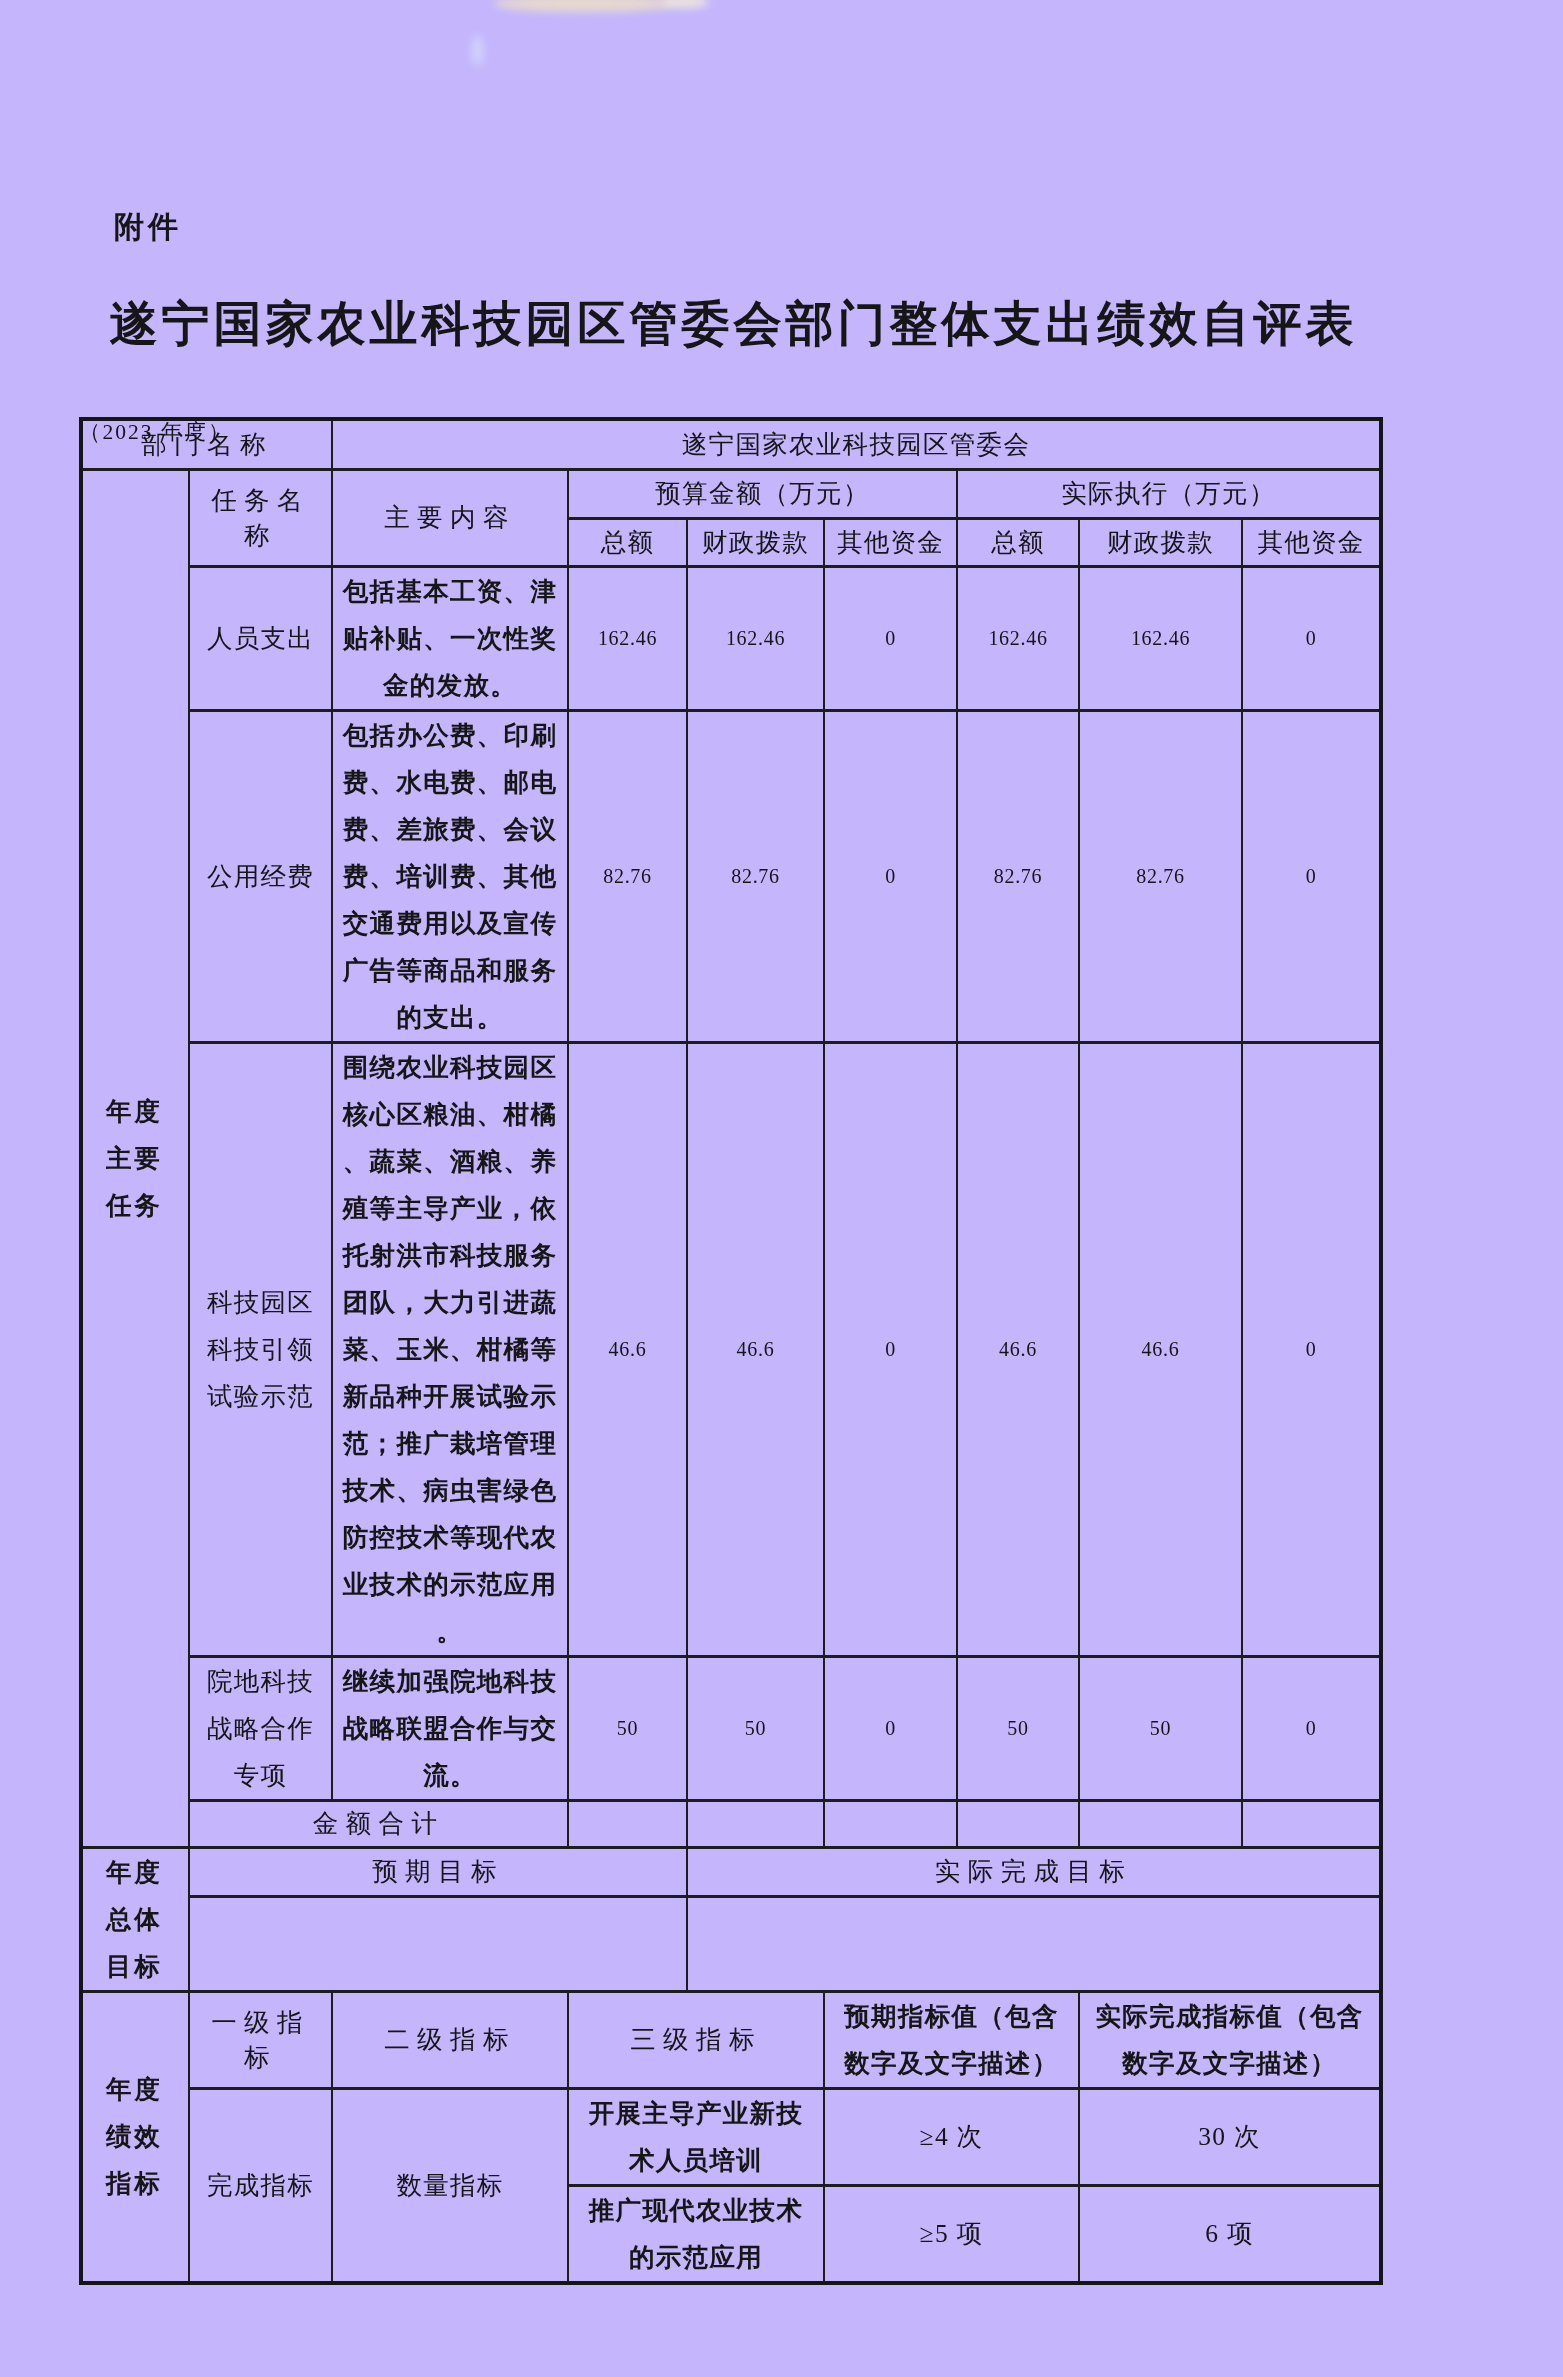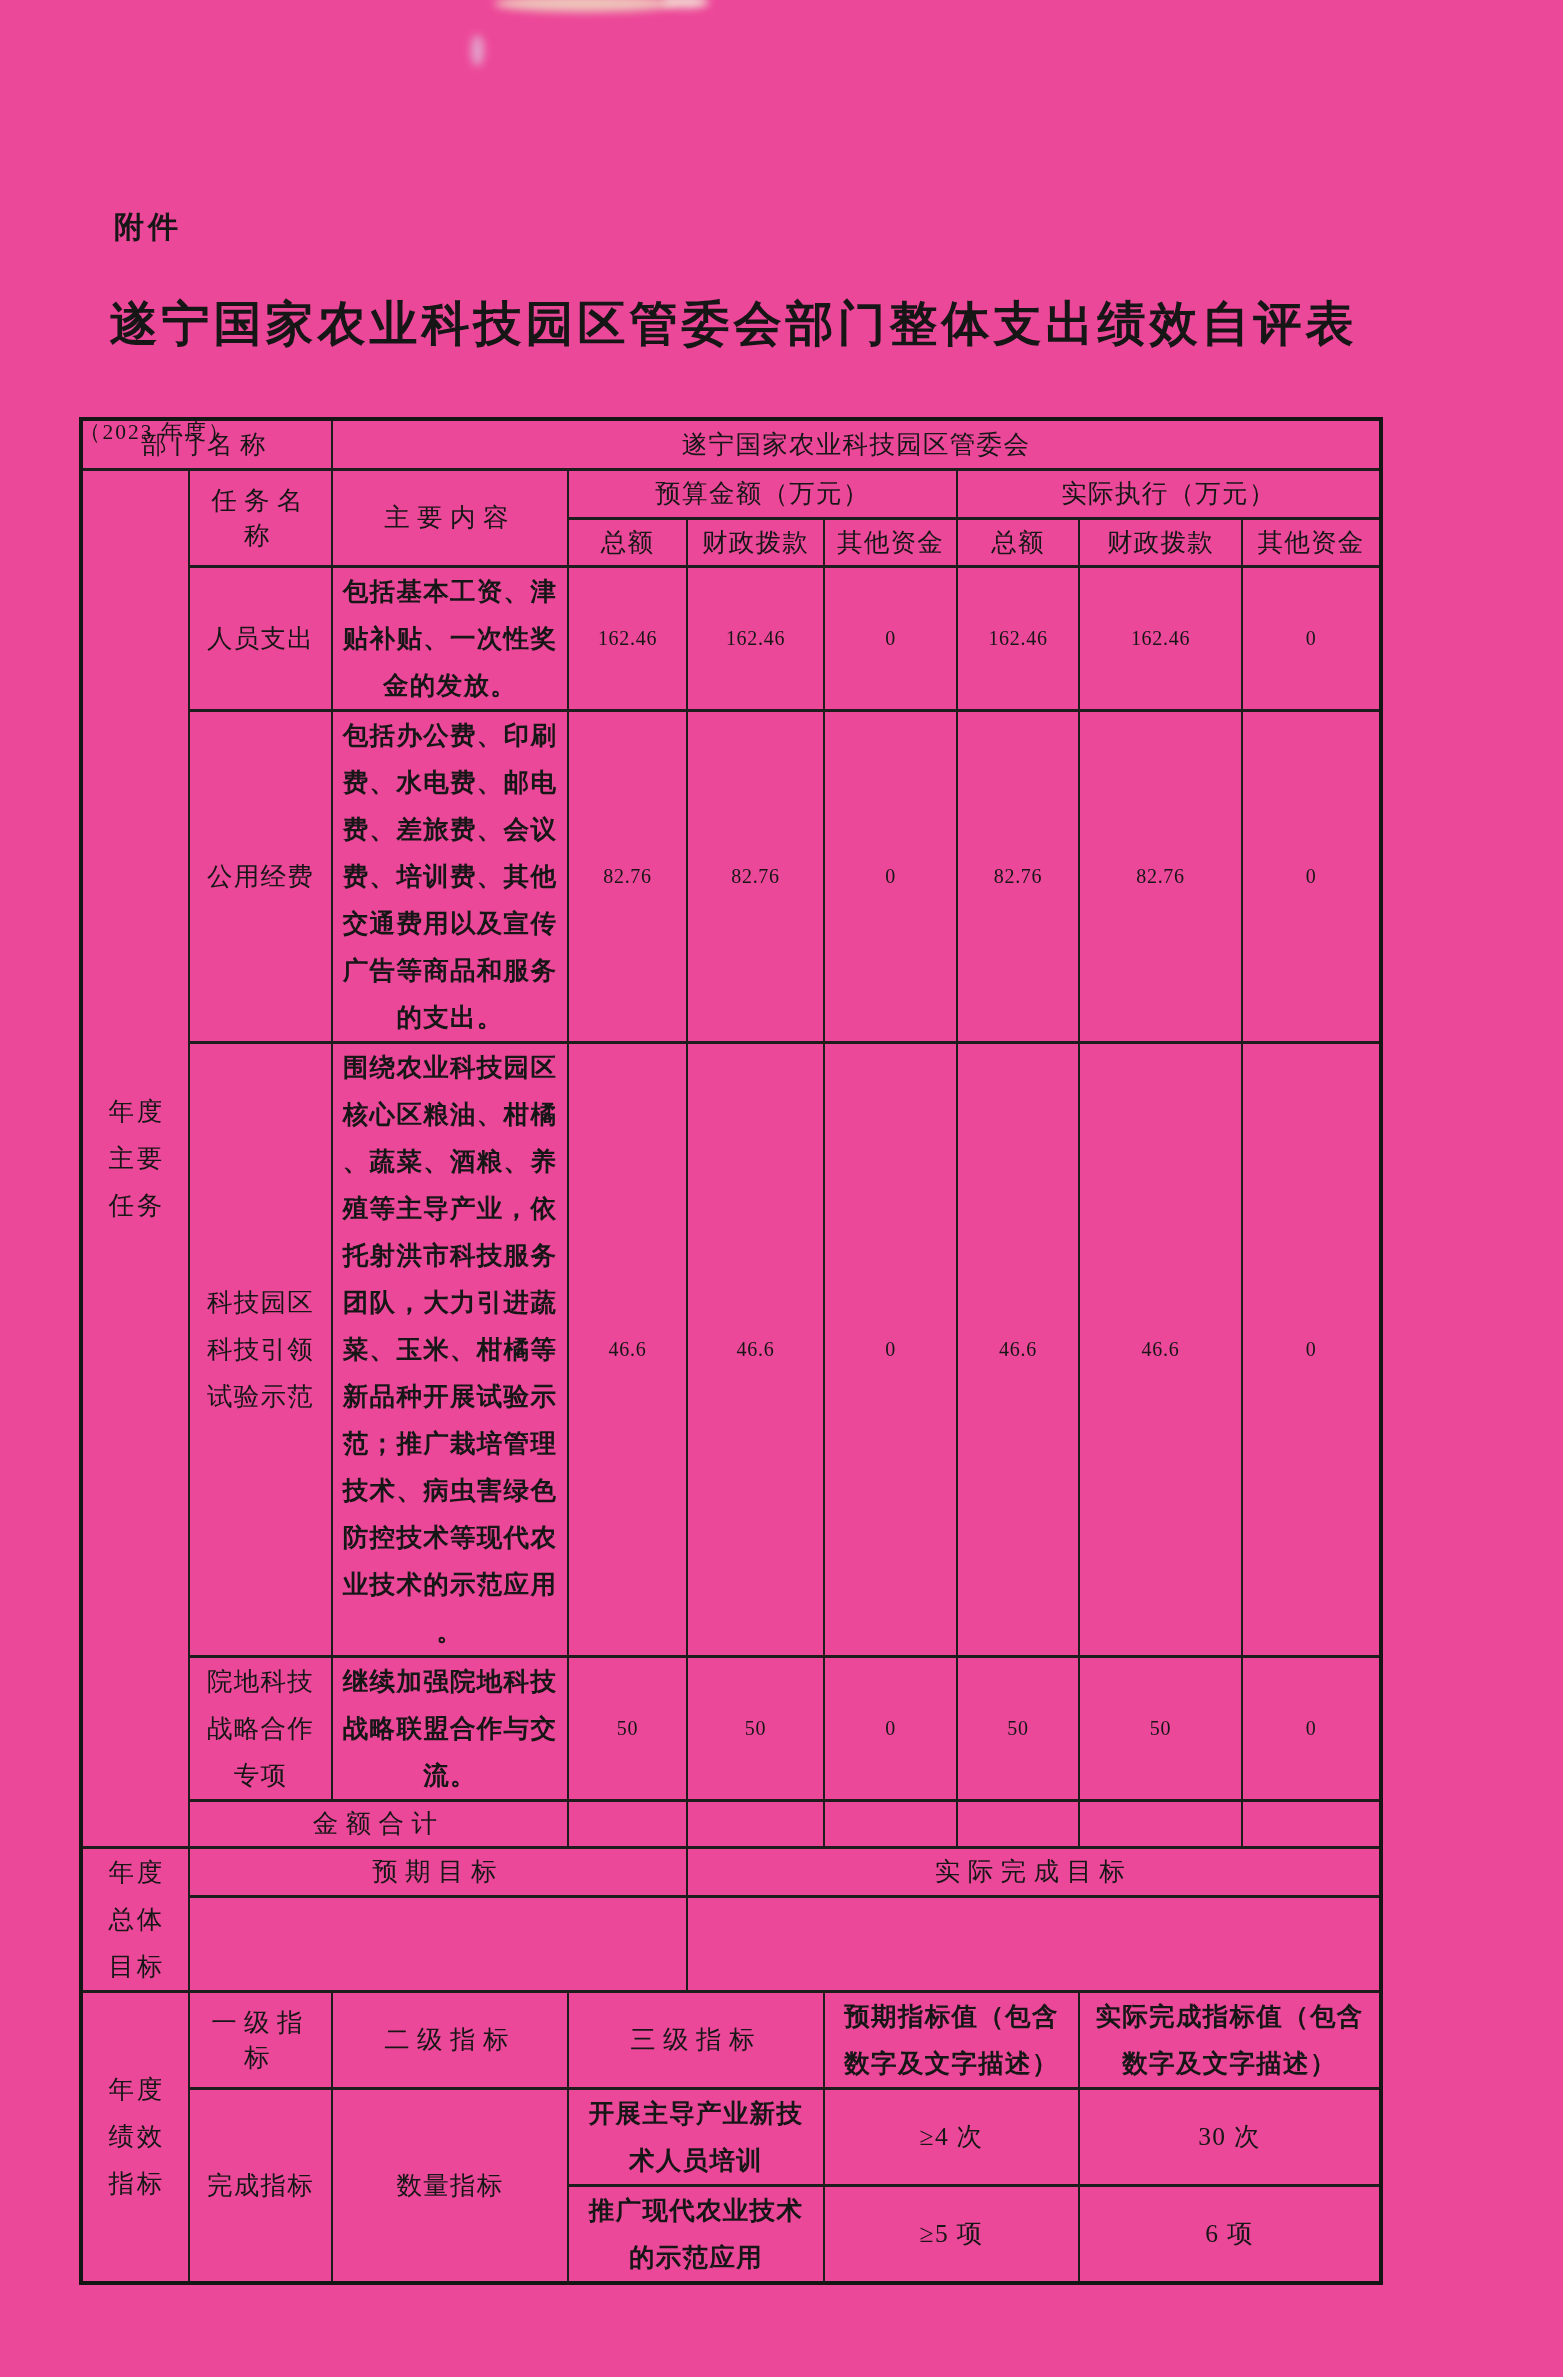--- a/index.html
+++ b/index.html
@@ -1,19 +1,19 @@
 <!DOCTYPE html>
 <html style="font-size:10.8px"><head>
 <meta charset="utf-8">
 <style>
   html,body{margin:0;padding:0;background:#e8e8e6;}
   .page{
     position:relative;
     width:1563px;height:2377px;
-    background:#ec4899;
+    background:#c4b5fd;
     font-family:"Liberation Serif","DejaVu Serif",serif;
     color:#161616;
     overflow:hidden;
   }
   
   .smudge{position:absolute;border-radius:50%;filter:blur(4px);}
   .smudge-a{left:494px;top:-5.4px;width:182px;height:17.5px;background:#efe3c2;opacity:.8;}
   .smudge-b{left:662px;top:-4px;width:47px;height:12px;background:#f3ecd8;opacity:.9;}
   .smudge-c{left:471px;top:35px;width:13.4px;height:31px;background:#dce9f3;opacity:.55;}
 
@@ -58,21 +58,22 @@
     line-break:anywhere;
     padding:0 7.4px;
     font-weight:bold;
   }
   .vcell{padding:0 2.7px;}
   .vlabel{
     width:59px;margin:0 auto;
     line-height:47px;
     word-break:break-all;line-break:anywhere;
     letter-spacing:2.7px;
-    text-align:right;
+    text-align:left;
+    font-weight:bold;
   }
   .wrap4{
     display:inline-block;width:109px;
     line-height:47px;
     word-break:break-all;line-break:anywhere;
     text-align:center;
   }
   .hdr{line-height:43px;}
   .page-number{
     position:absolute;left:79px;top:2283px;width:1301px;

